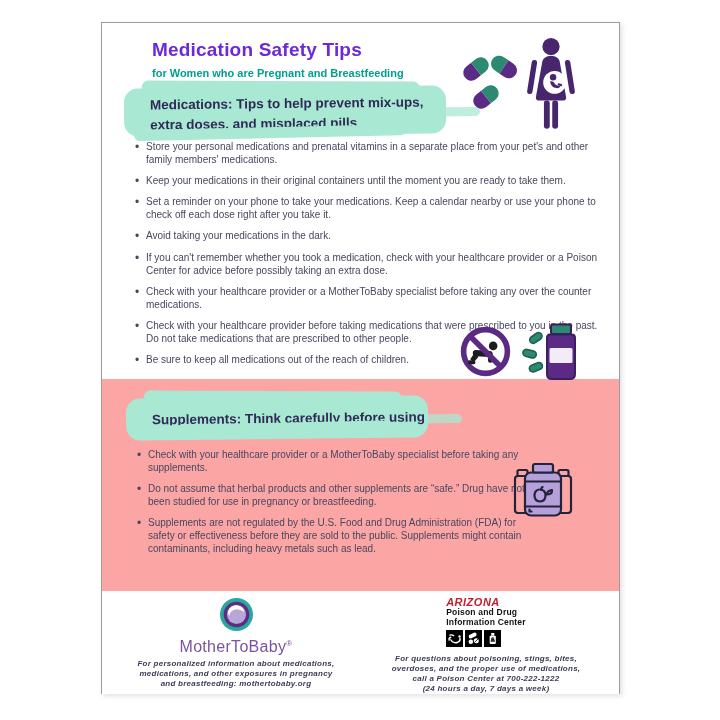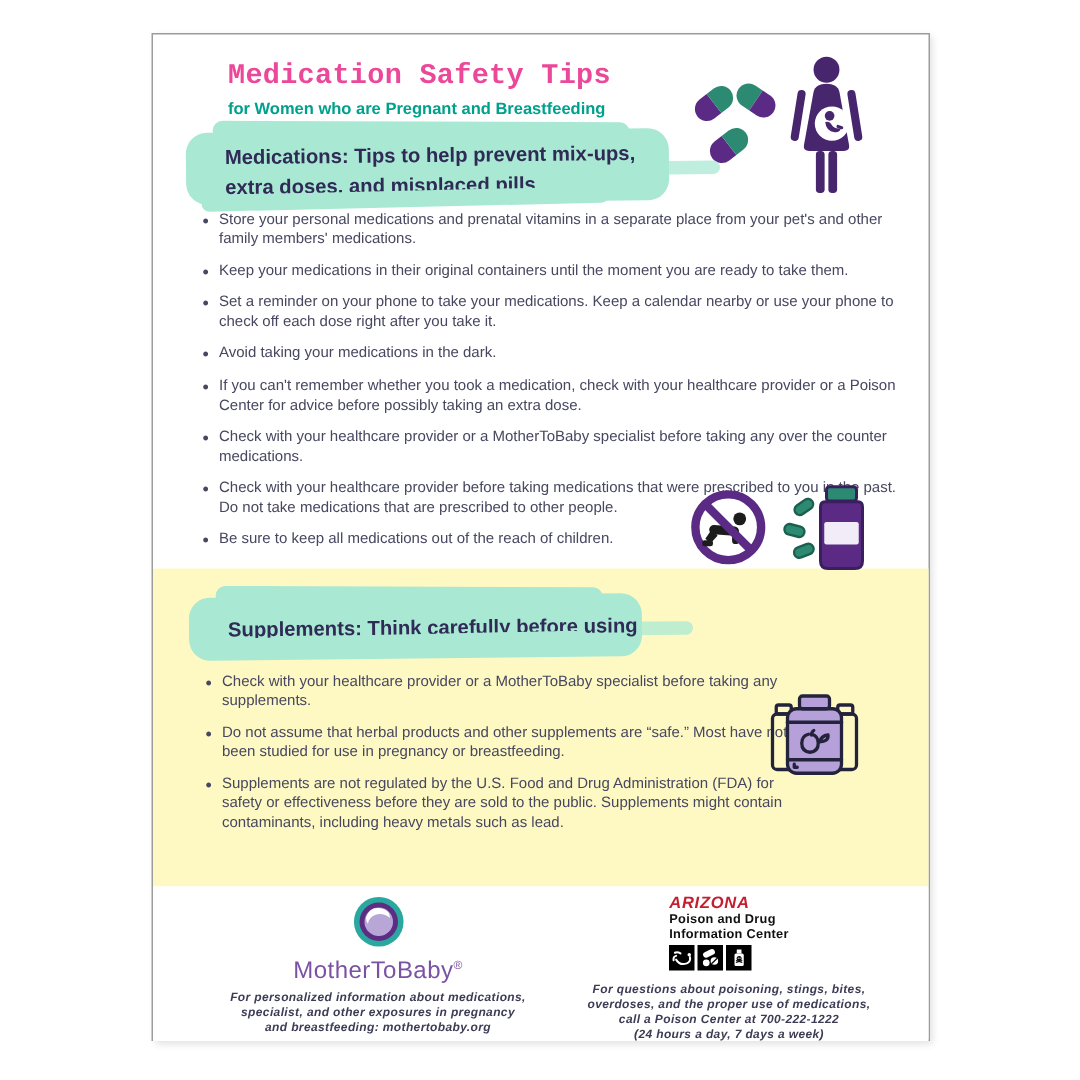--- a/index.html
+++ b/index.html
@@ -3,21 +3,21 @@
 <meta charset="utf-8">
 <style>
   * { margin:0; padding:0; box-sizing:border-box; }
   html,body { width:720px; height:720px; background:#ffffff; font-family:"Liberation Sans", sans-serif; }
   .canvas { position:relative; width:720px; height:720px; background:#fff; overflow:hidden; }
   .page {
     position:absolute; left:101px; top:22px; width:519px; height:672px;
     background:#fff; border:1px solid #9c9c9c; box-shadow:2px 2px 5px rgba(0,0,0,0.12);
   }
   
-  .title { position:absolute; left:50px; top:16px; font-size:19px; font-weight:bold; color:#ec4899; letter-spacing:0.2px;font-family:Liberation Mono, monospace; }
+  .title { position:absolute; left:50px; top:16px; font-size:19px; font-weight:bold; color:#6d28d9; letter-spacing:0.2px; }
   .subtitle { position:absolute; left:50px; top:44px; font-size:11px; font-weight:bold; color:#00a18c; }
   .header-icons { position:absolute; left:355px; top:14px; width:150px; height:100px; }
   .pills-svg { position:absolute; left:3px; top:18px; }
   .woman-svg { position:absolute; left:68px; top:0; }
   
   .brush { position:absolute; background:#a9e8d3; border-radius:14px; transform:rotate(-0.6deg); }
   .brush::before { content:""; position:absolute; left:18px; top:-6px; right:26px; height:13px; background:#a9e8d3; border-radius:10px; transform:rotate(0.8deg); }
   .brush::after { content:""; position:absolute; right:-34px; top:45%; width:52px; height:9px; background:#a9e8d3; border-radius:8px; opacity:0.75; }
   .brush .inner::after { content:""; position:absolute; left:10px; bottom:-5px; right:40px; height:11px; background:#a9e8d3; border-radius:10px; transform:rotate(-0.7deg); }
   .brush-1 { left:22px; top:64px; width:322px; height:48px; }
@@ -27,25 +27,25 @@
   
   ul.bullets { list-style:none; position:absolute; }
   ul.bullets li { position:relative; padding-left:0; margin-bottom:8.5px; font-size:10px; line-height:1.28; color:#474760; }
   ul.bullets li::before { content:"\2022"; position:absolute; left:-11px; top:-1px; font-size:12px; color:#474760; }
   .meds-list { left:44px; top:118px; width:462px; }
   .supp-list { left:46px; top:70px; width:390px; }
   .supp-list li { margin-bottom:13px; line-height:1.32; }
   
   .meds-icons { position:absolute; left:357px; top:300px; width:124px; height:58px; z-index:3; }
   
-  .purple-section { position:absolute; left:0; top:356px; width:100%; height:212px; background:#fef9c3; }
+  .purple-section { position:absolute; left:0; top:356px; width:100%; height:212px; background:#fca5a5; }
   .jars-svg { position:absolute; left:406px; top:80px; }
   
   .footer { position:absolute; left:0; top:568px; width:100%; height:103px; background:#fff; }
-  .footer-left { position:absolute; left:34px; top:6px; width:232px; text-align:center; }
+  .footer-left { position:absolute; left:18px; top:6px; width:232px; text-align:center; }
   .mtb-wordmark { font-size:16px; color:#7b52a3; margin-top:2px; letter-spacing:0.3px; }
   .mtb-wordmark sup { font-size:8px; }
   .small-lines { margin-top:3px; font-size:8px; font-weight:bold; color:#3c3c55; line-height:1.22; letter-spacing:0.25px;font-style:italic; }
   .footer-right { position:absolute; left:264px; top:6px; width:240px; text-align:center; }
   .az-block { display:inline-block; text-align:left; }
   .az-name { font-size:11px; font-weight:bold; font-style:italic; color:#c3202f; letter-spacing:0.5px; line-height:1; }
   .az-org { font-size:8.5px; font-weight:bold; color:#111; line-height:1.15; letter-spacing:0.2px; }
   .az-squares { display:flex; gap:2px; margin-top:2px; }
   .az-square { width:17px; height:17px; background:#000; display:flex; align-items:center; justify-content:center; }
   .footer-right .small-lines { margin-top:4px; line-height:1.28; }
@@ -136,21 +136,21 @@
         </g>
       </svg>
     </div>
 
     <div class="purple-section">
       <div class="brush brush-2">
         <div class="inner brush-text">Supplements: Think carefully before using</div>
       </div>
       <ul class="bullets supp-list">
         <li>Check with your healthcare provider or a MotherToBaby specialist before taking any supplements.</li>
-        <li>Do not assume that herbal products and other supplements are “safe.” Most have not been studied for use in pregnancy or breastfeeding.</li>
+        <li>Do not assume that herbal products and other supplements are “safe.” Drug have not been studied for use in pregnancy or breastfeeding.</li>
         <li>Supplements are not regulated by the U.S. Food and Drug Administration (FDA) for safety or effectiveness before they are sold to the public. Supplements might contain contaminants, including heavy metals such as lead.</li>
       </ul>
       <svg class="jars-svg" width="70" height="60" viewBox="0 0 70 60">
         <g fill="none" stroke="#23233c" stroke-width="2.2" stroke-linejoin="round" stroke-linecap="round">
           <rect x="7" y="17" width="15" height="37" rx="3"></rect>
           <rect x="9.5" y="11" width="10" height="6" rx="1.5"></rect>
           <rect x="48" y="17" width="15" height="37" rx="3"></rect>
           <rect x="50.5" y="11" width="10" height="6" rx="1.5"></rect>
           <rect x="17" y="13.5" width="36" height="43" rx="6" fill="#b5a0da"></rect>
           <rect x="25" y="5" width="20" height="8.5" rx="2" fill="#b5a0da"></rect>
@@ -168,21 +168,21 @@
       <div class="footer-left">
         <svg width="35" height="35" viewBox="0 0 36 36">
           <circle cx="18" cy="18" r="17" fill="#2aa79e"></circle>
           <circle cx="18" cy="18" r="13.2" fill="#5c2d83"></circle>
           <circle cx="18" cy="18" r="9.8" fill="#b7a6d6"></circle>
           <path d="M9.2,15 Q12,7.5 19.5,8.8 Q25.5,10 25.8,15.5 Q21,11.5 15.8,13.2 Q11.2,14.8 10.6,19.5 Q9.2,17.5 9.2,15 Z" fill="#ffffff"></path>
         </svg>
         <div class="mtb-wordmark"><span>MotherToBaby</span><sup>®</sup></div>
         <div class="small-lines">
           <div>For personalized information about medications,</div>
-          <div>specialist, and other exposures in pregnancy</div>
+          <div>medications, and other exposures in pregnancy</div>
           <div>and breastfeeding: mothertobaby.org</div>
         </div>
       </div>
 
       <div class="footer-right">
         <div class="az-block">
           <div class="az-name">ARIZONA</div>
           <div class="az-org">Poison and Drug</div>
           <div class="az-org">Information Center</div>
           <div class="az-squares">

